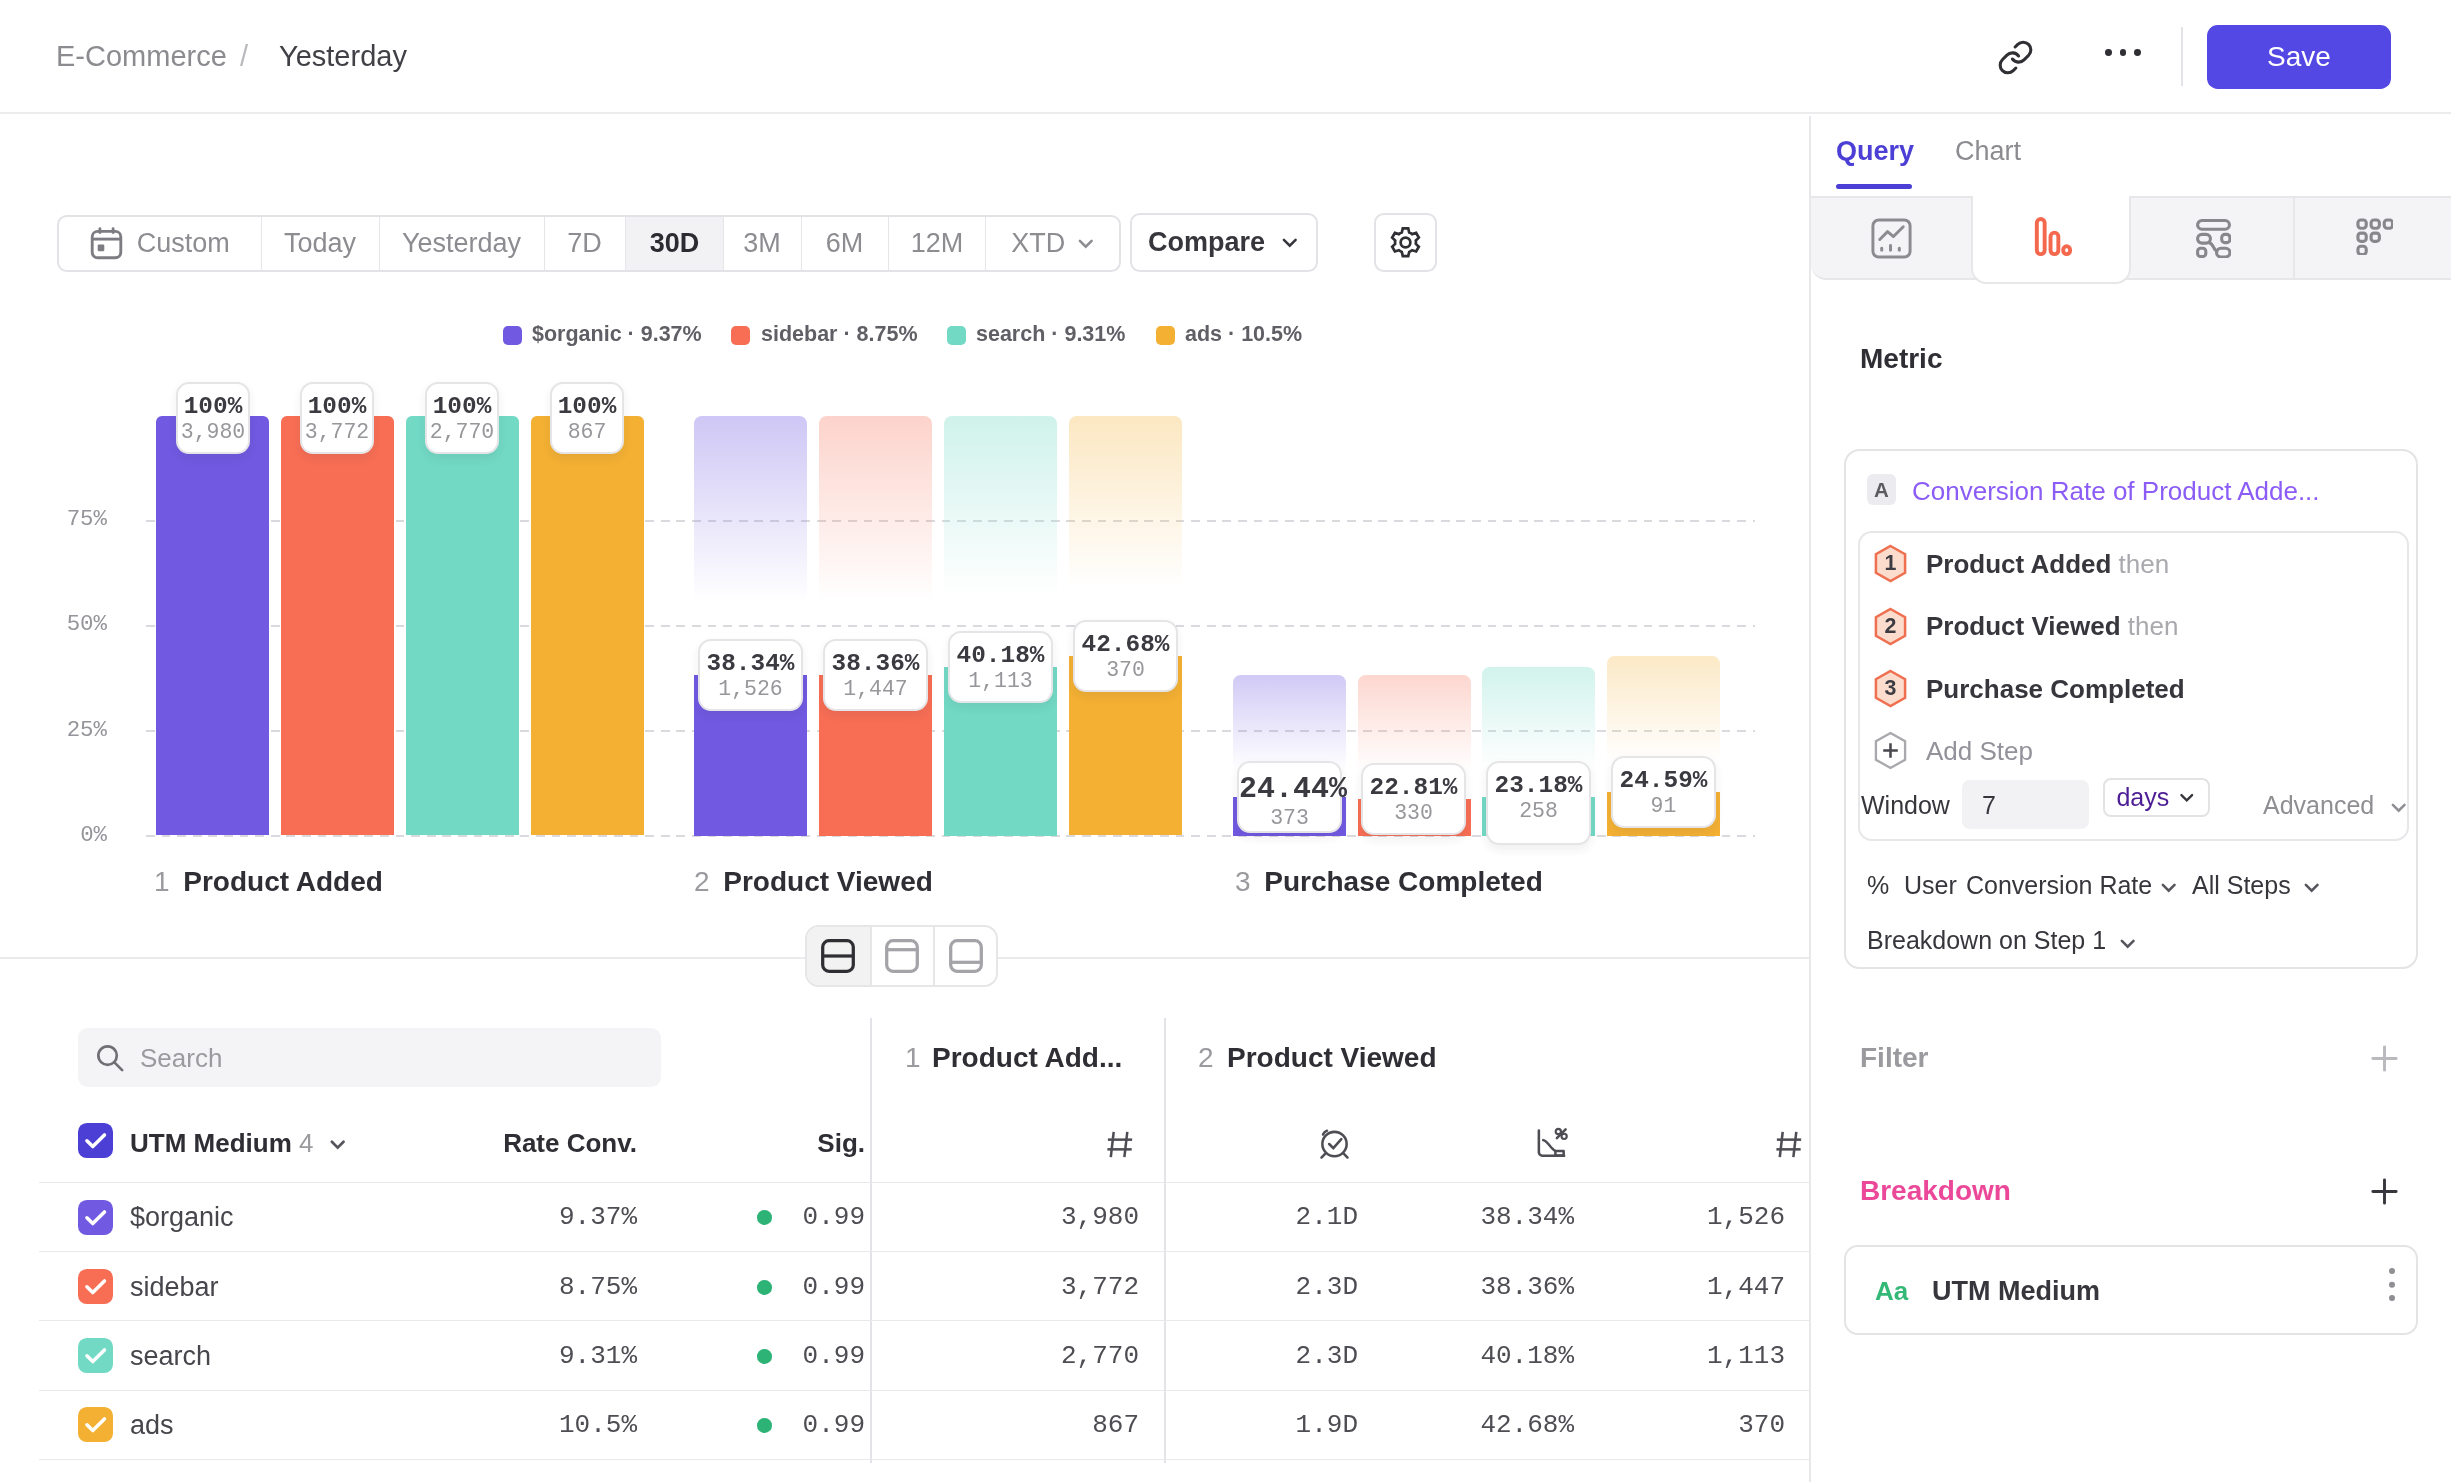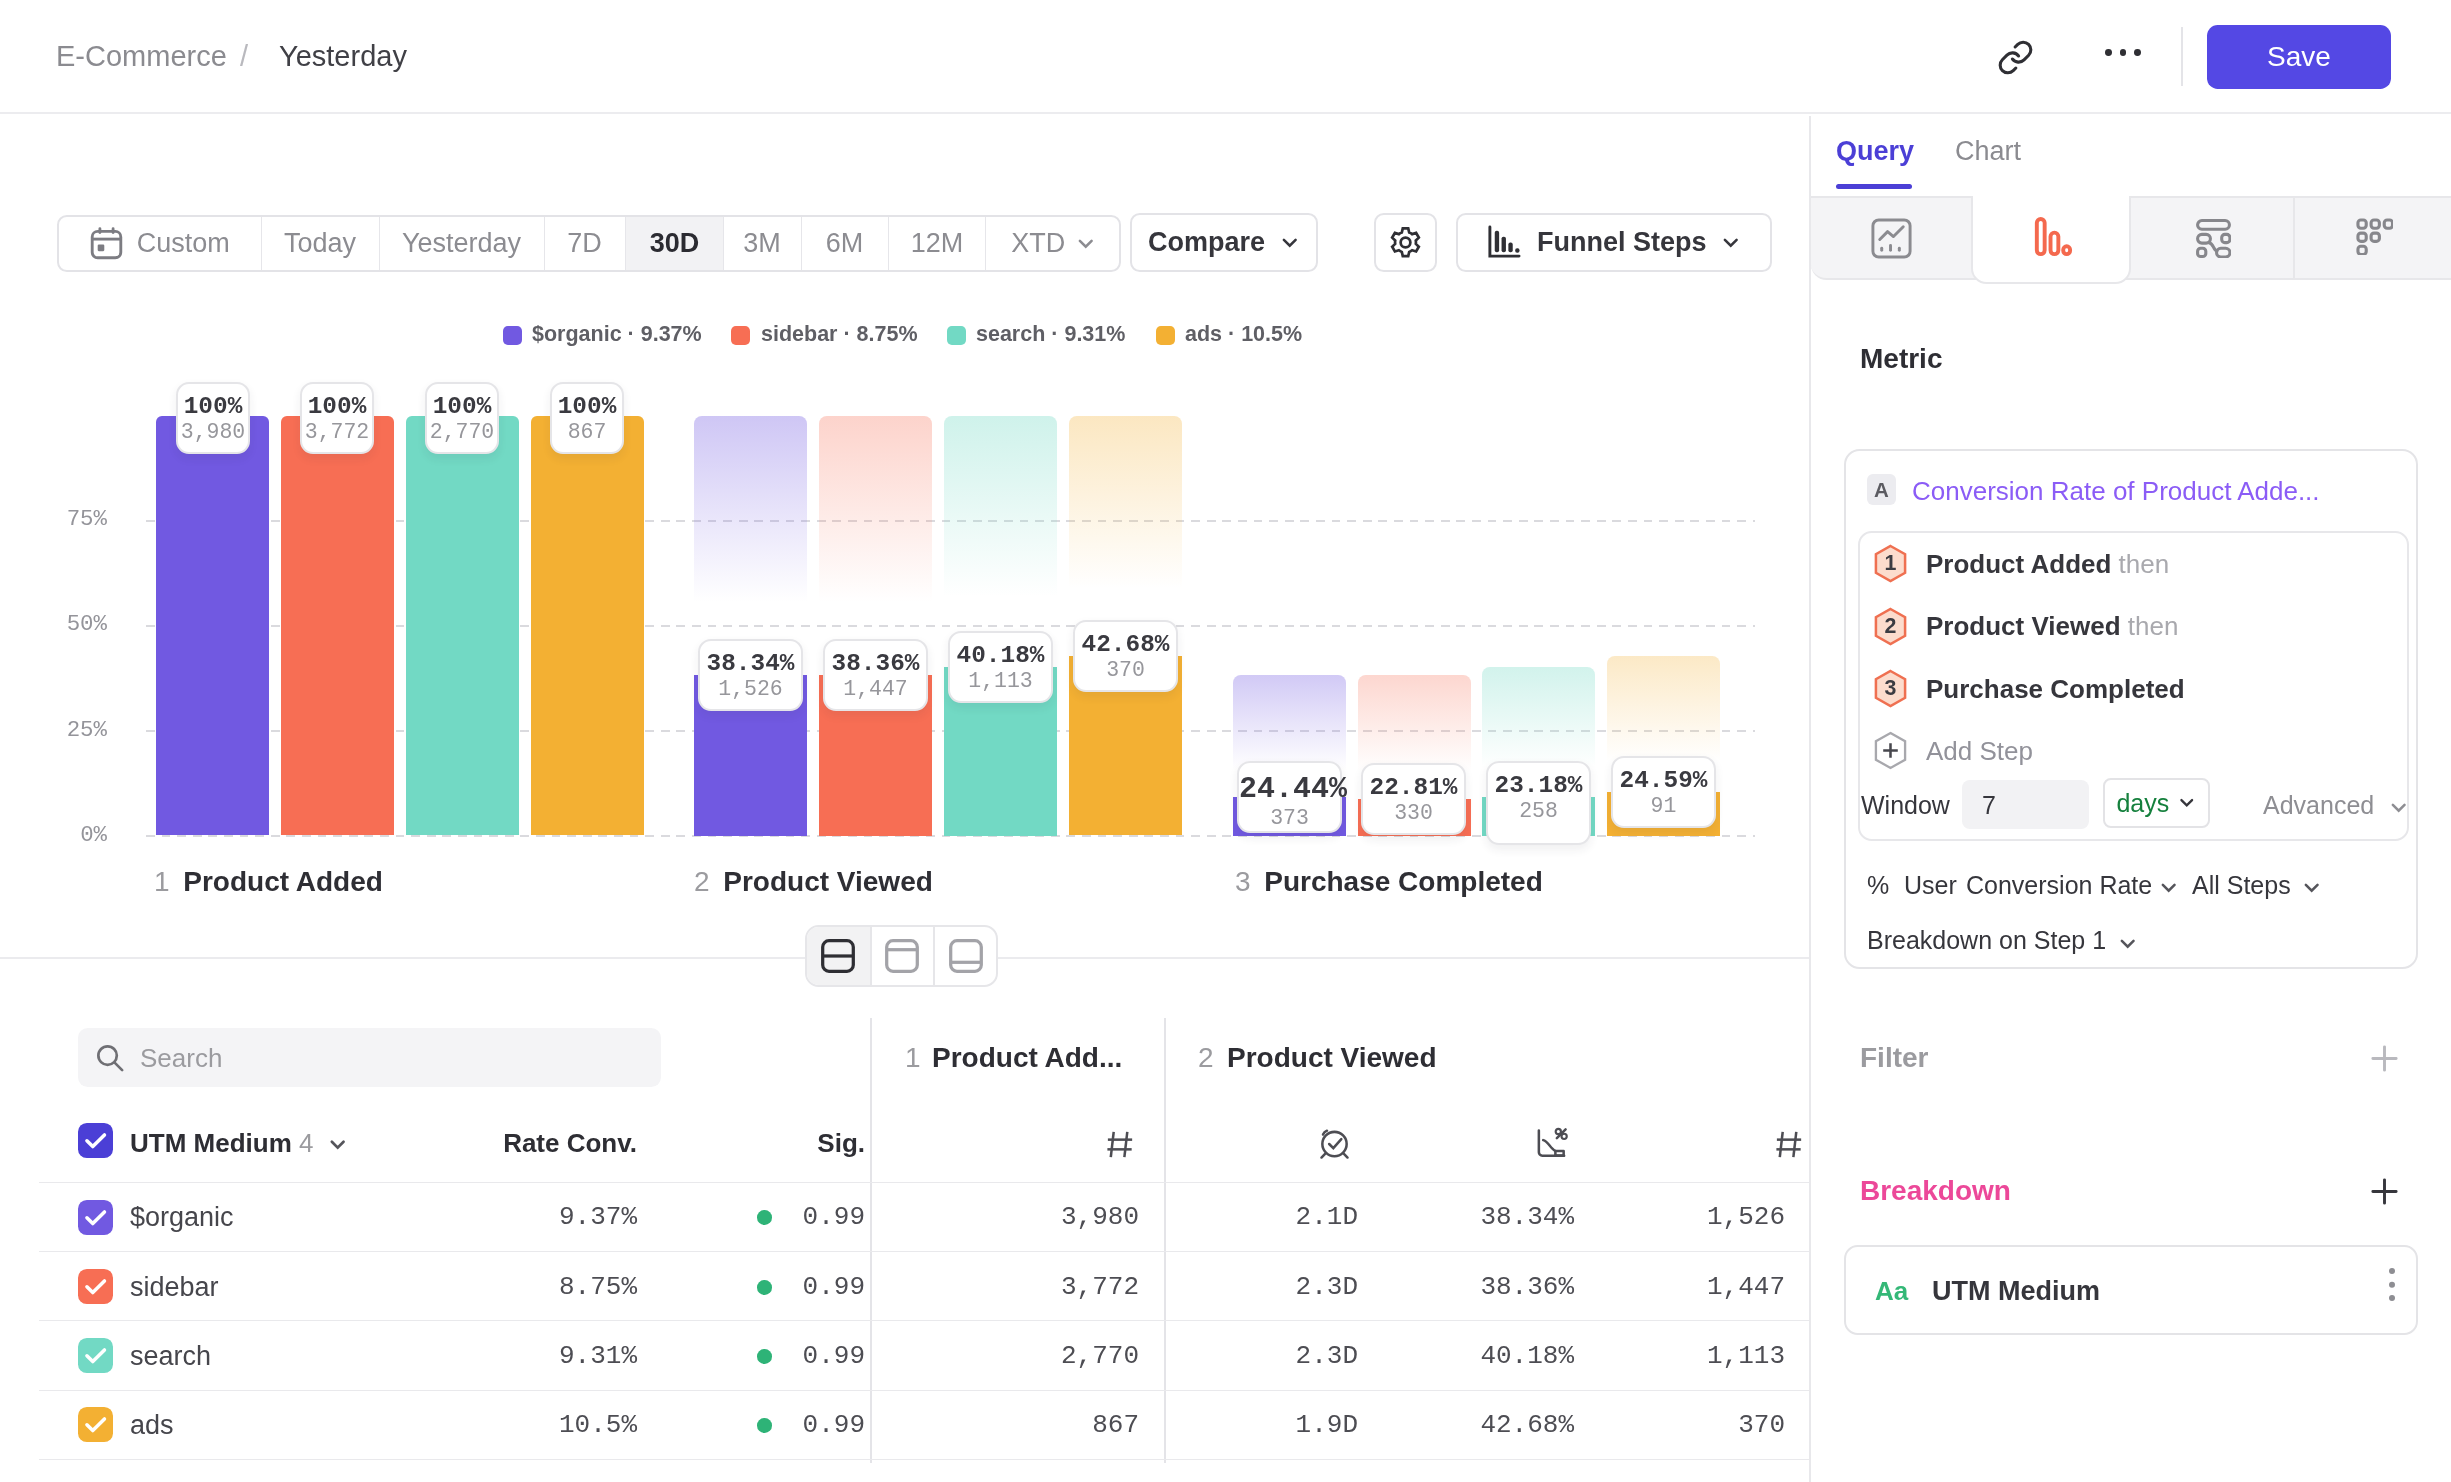--- a/index.html
+++ b/index.html
@@ -100,38 +100,20 @@
   <div class="abs" style="left:1374px;top:213px;width:63px;height:59px;border:2px solid #e3e3e7;border-radius:9.8px;background:#fff;
        display:flex;align-items:center;justify-content:center;">
     <svg width="35" height="35" viewBox="0 0 36 36">
       <g fill="none" stroke="#2f2f34" stroke-width="2.8">
         <path d="M15.2 3.5 h5.6 l1 4.2 a11 11 0 0 1 3 1.7 l4.1-1.2 2.8 4.8 -3.1 3 a11 11 0 0 1 0 3.4 l3.1 3 -2.8 4.8 -4.1-1.2 a11 11 0 0 1 -3 1.7 l-1 4.2 h-5.6 l-1-4.2 a11 11 0 0 1 -3-1.7 l-4.1 1.2 -2.8-4.8 3.1-3 a11 11 0 0 1 0-3.4 l-3.1-3 2.8-4.8 4.1 1.2 a11 11 0 0 1 3-1.7 z"></path>
         <circle cx="18" cy="18" r="5"></circle>
       </g>
     </svg>
   </div>
 
-  <div class="abs" style="left:1456px;top:213px;width:316px;height:59px;border:2px solid #e3e3e7;border-radius:9.8px;background:#fff;
-       display:flex;align-items:center;justify-content:center;font-size:27px;color:#36363c;font-weight:bold;">
-    <svg width="35" height="35" viewBox="0 0 36 36" style="margin-right:15.6px;">
-      <g stroke="#2f2f34" fill="none" stroke-width="3" stroke-linecap="round">
-        <path d="M4 2 V32 H34"></path>
-      </g>
-      <g fill="#2f2f34">
-        <rect x="9" y="6" width="4.5" height="22" rx="2"></rect>
-        <rect x="16" y="12" width="4.5" height="16" rx="2"></rect>
-        <rect x="23" y="18" width="4.5" height="10" rx="2"></rect>
-        <rect x="30" y="24" width="4.5" height="4.5" rx="2"></rect>
-      </g>
-    </svg>
-    Funnel Steps
-    <svg class="chev" style="margin-left:13.7px" viewBox="0 0 22 22">
-        <path d="M5 8 L11 14 L17 8" fill="none" stroke="#36363c" stroke-width="2.6" stroke-linecap="round"></path>
-      </svg>
-  </div>
 
   <div class="abs" style="left:503px;top:326px;width:18.5px;height:18.5px;border-radius:4.9px;background:#7159e1;"></div>
   <div class="abs" style="left:532px;top:322px;font-size:21.5px;color:#5f5f65;font-weight:bold;">$organic&nbsp;·&nbsp;9.37%</div>
   <div class="abs" style="left:731px;top:326px;width:18.5px;height:18.5px;border-radius:4.9px;background:#f76e54;"></div>
   <div class="abs" style="left:761px;top:322px;font-size:21.5px;color:#5f5f65;font-weight:bold;">sidebar&nbsp;·&nbsp;8.75%</div>
   <div class="abs" style="left:947px;top:326px;width:18.5px;height:18.5px;border-radius:4.9px;background:#72d9c4;"></div>
   <div class="abs" style="left:976px;top:322px;font-size:21.5px;color:#5f5f65;font-weight:bold;">search&nbsp;·&nbsp;9.31%</div>
   <div class="abs" style="left:1156px;top:326px;width:18.5px;height:18.5px;border-radius:4.9px;background:#f3b033;"></div>
   <div class="abs" style="left:1185px;top:322px;font-size:21.5px;color:#5f5f65;font-weight:bold;">ads&nbsp;·&nbsp;10.5%</div>
 
@@ -465,22 +447,22 @@
   <div class="abs" style="left:1926px;top:674px;font-size:26px;color:#36363c;font-weight:bold;">Purchase Completed</div>
   <svg class="abs" style="left:1873px;top:731px;" width="35" height="39" viewBox="0 0 36 40">
     <path d="M18 2 L33 10.5 V29.5 L18 38 L3 29.5 V10.5 Z" fill="none" stroke="#a8a8ad" stroke-width="2.4"></path>
     <path d="M18 12.5 V27.5 M10.5 20 H25.5" stroke="#47474d" stroke-width="2.6" fill="none"></path>
   </svg>
   <div class="abs" style="left:1926px;top:736px;font-size:26px;color:#92929a;">Add Step</div>
 
   <div class="abs" style="left:1861px;top:791px;font-size:25px;color:#36363c;">Window</div>
   <div class="abs" style="left:1962px;top:780px;width:127px;height:49px;background:#f2f2f4;border-radius:7.8px;"></div>
   <div class="abs" style="left:1982px;top:791px;font-size:25px;color:#36363c;">7</div>
-  <div class="abs" style="left:2103px;top:778px;width:107px;height:50px;border:2px solid #e3e3e6;border-radius:7.8px;background:#fff;
-       display:flex;align-items:center;justify-content:center;font-size:25px;color:#15803d;">days
+  <div class="abs" style="left:2103px;top:778px;width:107px;height:39px;border:2px solid #e3e3e6;border-radius:7.8px;background:#fff;
+       display:flex;align-items:center;justify-content:center;font-size:25px;color:#4c1d95;">days
     <svg class="chev" style="margin-left:7.8px;width:19.5px;height:19.5px;" viewBox="0 0 22 22">
         <path d="M5 8 L11 14 L17 8" fill="none" stroke="#36363c" stroke-width="2.6" stroke-linecap="round"></path>
       </svg>
   </div>
   <div class="abs" style="left:2263px;top:791px;font-size:25px;color:#8e8e93;">Advanced</div>
   <svg class="abs" style="left:2387px;top:796px;" width="23.4" height="23.4" viewBox="0 0 24 24">
       <path d="M6 9 L12 15 L18 9" fill="none" stroke="#8e8e93" stroke-width="2.6" stroke-linecap="round"></path>
     </svg>
 
   <div class="abs" style="left:1867px;top:871px;font-size:25px;color:#36363c;">%</div>

